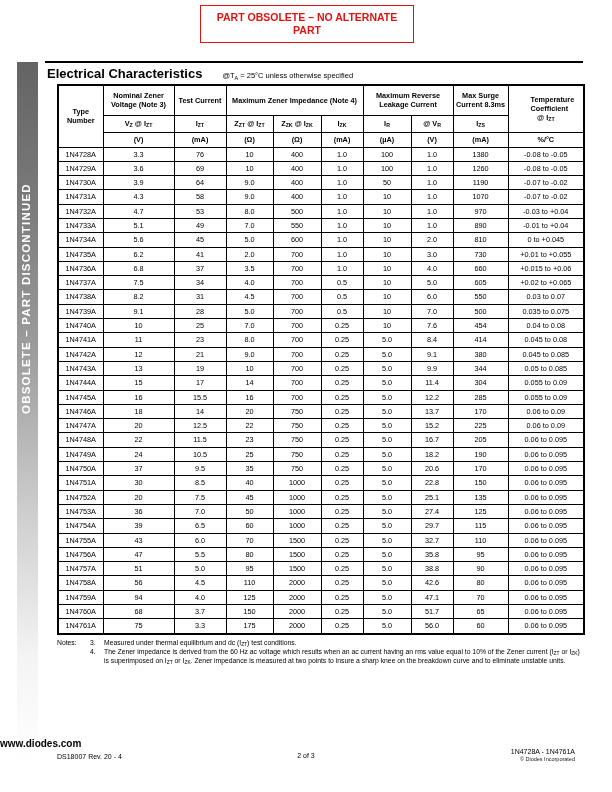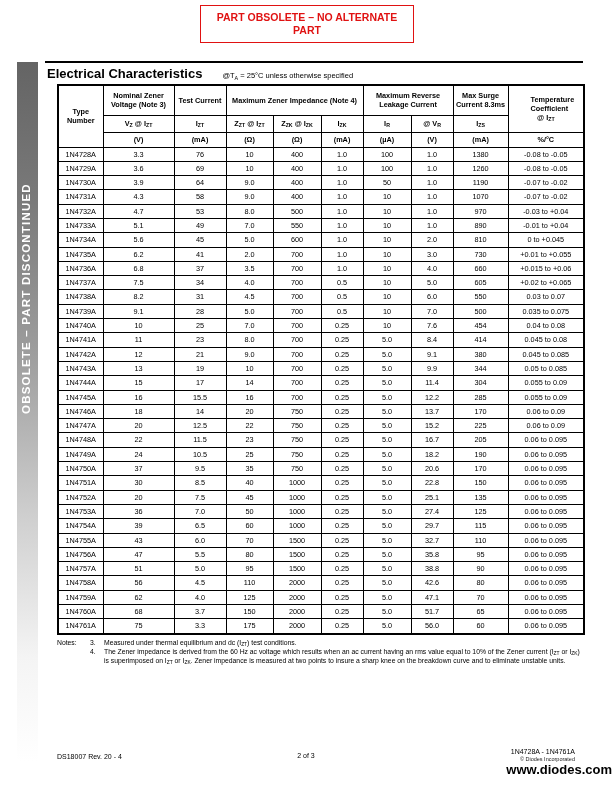--- a/index.html
+++ b/index.html
@@ -50,21 +50,21 @@
   
   .notes { position:absolute; left:57px; top:638px; width:527px; font-size:6.8px; line-height:1.35; }
   .notes-label { position:absolute; left:0; top:0; }
   .note-row { display:flex; padding-left:33px; }
   .note-num { width:14px; flex:none; }
   .note-text { flex:1; }
 
   
   .footer-left  { position:absolute; left:57px;  top:753px; font-size:7px; }
   .footer-page  { position:absolute; left:0; right:0; top:752px; text-align:center; font-size:7px; }
-  .footer-url   { position:absolute; left:0; right:0; top:762px; text-align:right; font-size:13px;
+  .footer-url   { position:absolute; left:0; right:0; top:738px; text-align:left; font-size:10px;
                   font-weight:bold; color:#000; text-decoration:none; }
   .footer-right { position:absolute; right:37px; top:748px; text-align:right; }
   .footer-part  { font-size:7px; display:block; }
   .footer-copy  { font-size:5.5px; color:#222; display:block; margin-top:1px; }
 </style>
 </head>
 <body>
 
 <div class="page">
 
@@ -498,21 +498,21 @@
           <td>110</td>
           <td>2000</td>
           <td>0.25</td>
           <td>5.0</td>
           <td>42.6</td>
           <td>80</td>
           <td>0.06 to 0.095</td>
         </tr>
         <tr>
           <td>1N4759A</td>
-          <td>62</td>
+          <td>94</td>
           <td>4.0</td>
           <td>125</td>
           <td>2000</td>
           <td>0.25</td>
           <td>5.0</td>
           <td>47.1</td>
           <td>70</td>
           <td>0.06 to 0.095</td>
         </tr>
         <tr>

